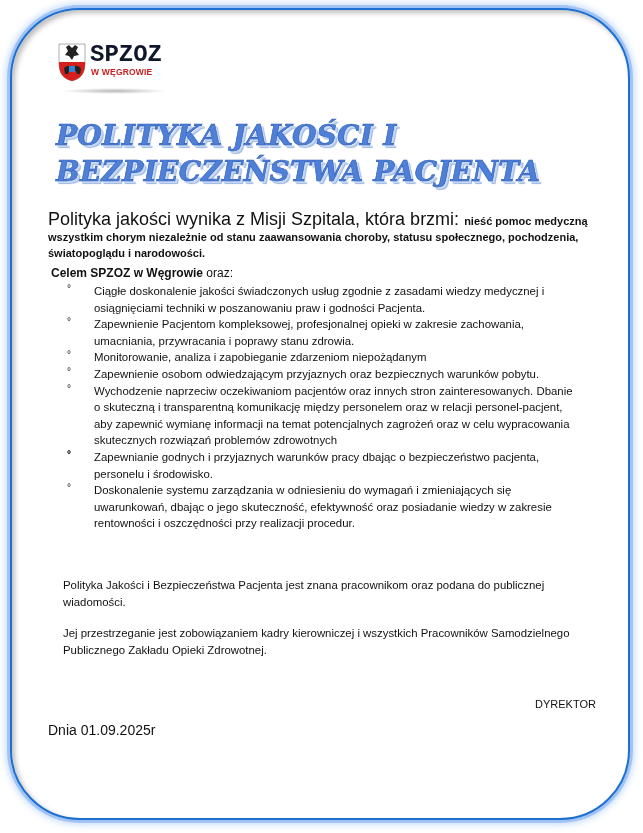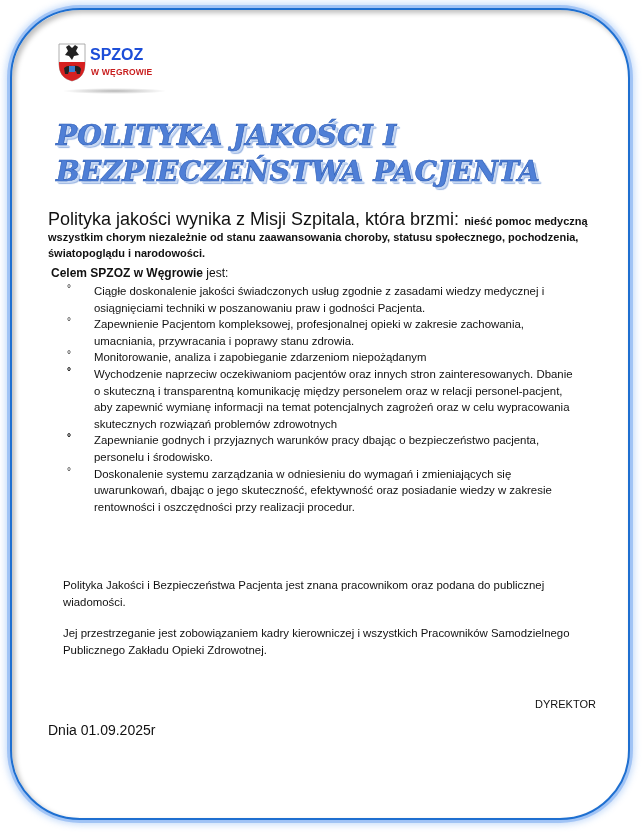--- a/index.html
+++ b/index.html
@@ -9,22 +9,22 @@
       position: absolute; left: 10px; top: 8px; width: 620px; height: 812px;
       border: 2px solid #1e6fd0; border-radius: 70px; box-sizing: border-box;
       box-shadow: 0 0 0 3px rgba(120,170,240,0.55), 0 0 6px 5px rgba(140,185,245,0.45),
         inset 3px 3px 5px rgba(0,0,0,0.25);
       background: #fff;
     }
     .logo { position: absolute; left: 57px; top: 42px; width: 110px; height: 44px; }
     .logo-shadow { position: absolute; left: 62px; top: 88px; width: 105px; height: 6px;
       background: radial-gradient(ellipse at center, rgba(0,0,0,0.28) 0%, rgba(0,0,0,0) 70%); }
     .crest { position: absolute; left: 0; top: 0; width: 30px; height: 40px; }
-    .logo-name { position: absolute; left: 33px; top: 2px; font-family: Liberation Sans, sans-serif;
-      font-weight: bold; font-size: 16px; color: #1d4ed8; letter-spacing: 0px; line-height: 22px; }
+    .logo-name { position: absolute; left: 33px; top: 2px; font-family: Liberation Mono, monospace;
+      font-weight: bold; font-size: 24px; color: #0f172a; letter-spacing: 0px; line-height: 22px; }
     .logo-sub { position: absolute; left: 34px; top: 25px; font-family: "Liberation Sans", sans-serif;
       font-weight: bold; font-size: 8.5px; color: #c81e1e; letter-spacing: 0.2px; }
     .title { position: absolute; left: 48px; top: 110px; width: 560px;
       font-family: "DejaVu Serif", serif; font-style: italic; font-weight: bold;
       font-size: 28px; line-height: 36px; color: #4f7fd6;
       -webkit-text-stroke: 0.6px #2f5fb8;
       text-shadow: 2px 2px 0 #c7d8f3, 3px 3px 1px #9bb6e3; letter-spacing: 0.3px; }
     .intro { position: absolute; left: 48px; top: 211px; width: 560px; font-size: 12px; line-height: 16px; }
     .intro .lead { font-size: 18px; }
     .intro .bold { font-weight: bold; font-size: 11px; }
@@ -57,28 +57,28 @@
 </div>
 <div class="logo-shadow"></div>
 
 <h1 class="title" style="margin:8px;">POLITYKA JAKOŚCI I BEZPIECZEŃSTWA PACJENTA</h1>
 
 <div class="intro">
   <span class="lead">Polityka jakości wynika z Misji Szpitala, która brzmi: </span><span class="bold">nieść pomoc medyczną wszystkim chorym niezależnie od stanu zaawansowania choroby, statusu społecznego, pochodzenia, światopoglądu i narodowości.</span>
 </div>
 
 <div class="goals-head">
-  <b>Celem SPZOZ w Węgrowie</b><span> jest:</span>
+  <b>Celem SPZOZ w Węgrowie</b><span> oraz:</span>
 </div>
 
 <ul class="goals">
   <li><span class="bullet">°</span><span>Ciągłe doskonalenie jakości świadczonych usług zgodnie z zasadami wiedzy medycznej i osiągnięciami techniki w poszanowaniu praw i godności Pacjenta.</span></li>
   <li><span class="bullet">°</span><span>Zapewnienie Pacjentom kompleksowej, profesjonalnej opieki w zakresie zachowania, umacniania, przywracania i poprawy stanu zdrowia.</span></li>
   <li><span class="bullet">°</span><span>Monitorowanie, analiza i zapobieganie zdarzeniom niepożądanym</span></li>
-  <li><span class="bullet">°</span></li>
+  <li><span class="bullet">°</span><span>Zapewnienie osobom odwiedzającym przyjaznych oraz bezpiecznych warunków pobytu.</span></li>
   <li><span class="bullet">°</span><span>Wychodzenie naprzeciw oczekiwaniom pacjentów oraz innych stron zainteresowanych. Dbanie o skuteczną i transparentną komunikację między personelem oraz w relacji personel-pacjent, aby zapewnić wymianę informacji na temat potencjalnych zagrożeń oraz w celu wypracowania skutecznych rozwiązań problemów zdrowotnych</span></li>
   <li><span class="bullet">°</span></li>
   <li><span class="bullet">°</span><span>Zapewnianie  godnych  i przyjaznych  warunków  pracy dbając o  bezpieczeństwo pacjenta, personelu i środowisko.</span></li>
   <li><span class="bullet">°</span><span>Doskonalenie systemu zarządzania w odniesieniu do wymagań i zmieniających się uwarunkowań, dbając o jego skuteczność, efektywność oraz posiadanie wiedzy w zakresie rentowności i oszczędności przy realizacji procedur.</span></li>
 </ul>
 
 <p class="para p1" style="margin:0;">Polityka Jakości i Bezpieczeństwa Pacjenta jest znana pracownikom oraz podana do publicznej wiadomości.</p>
 <p class="para p2" style="margin:0;">Jej przestrzeganie jest zobowiązaniem kadry kierowniczej i wszystkich Pracowników Samodzielnego Publicznego Zakładu Opieki Zdrowotnej.</p>
 
 <div class="director">DYREKTOR</div>

